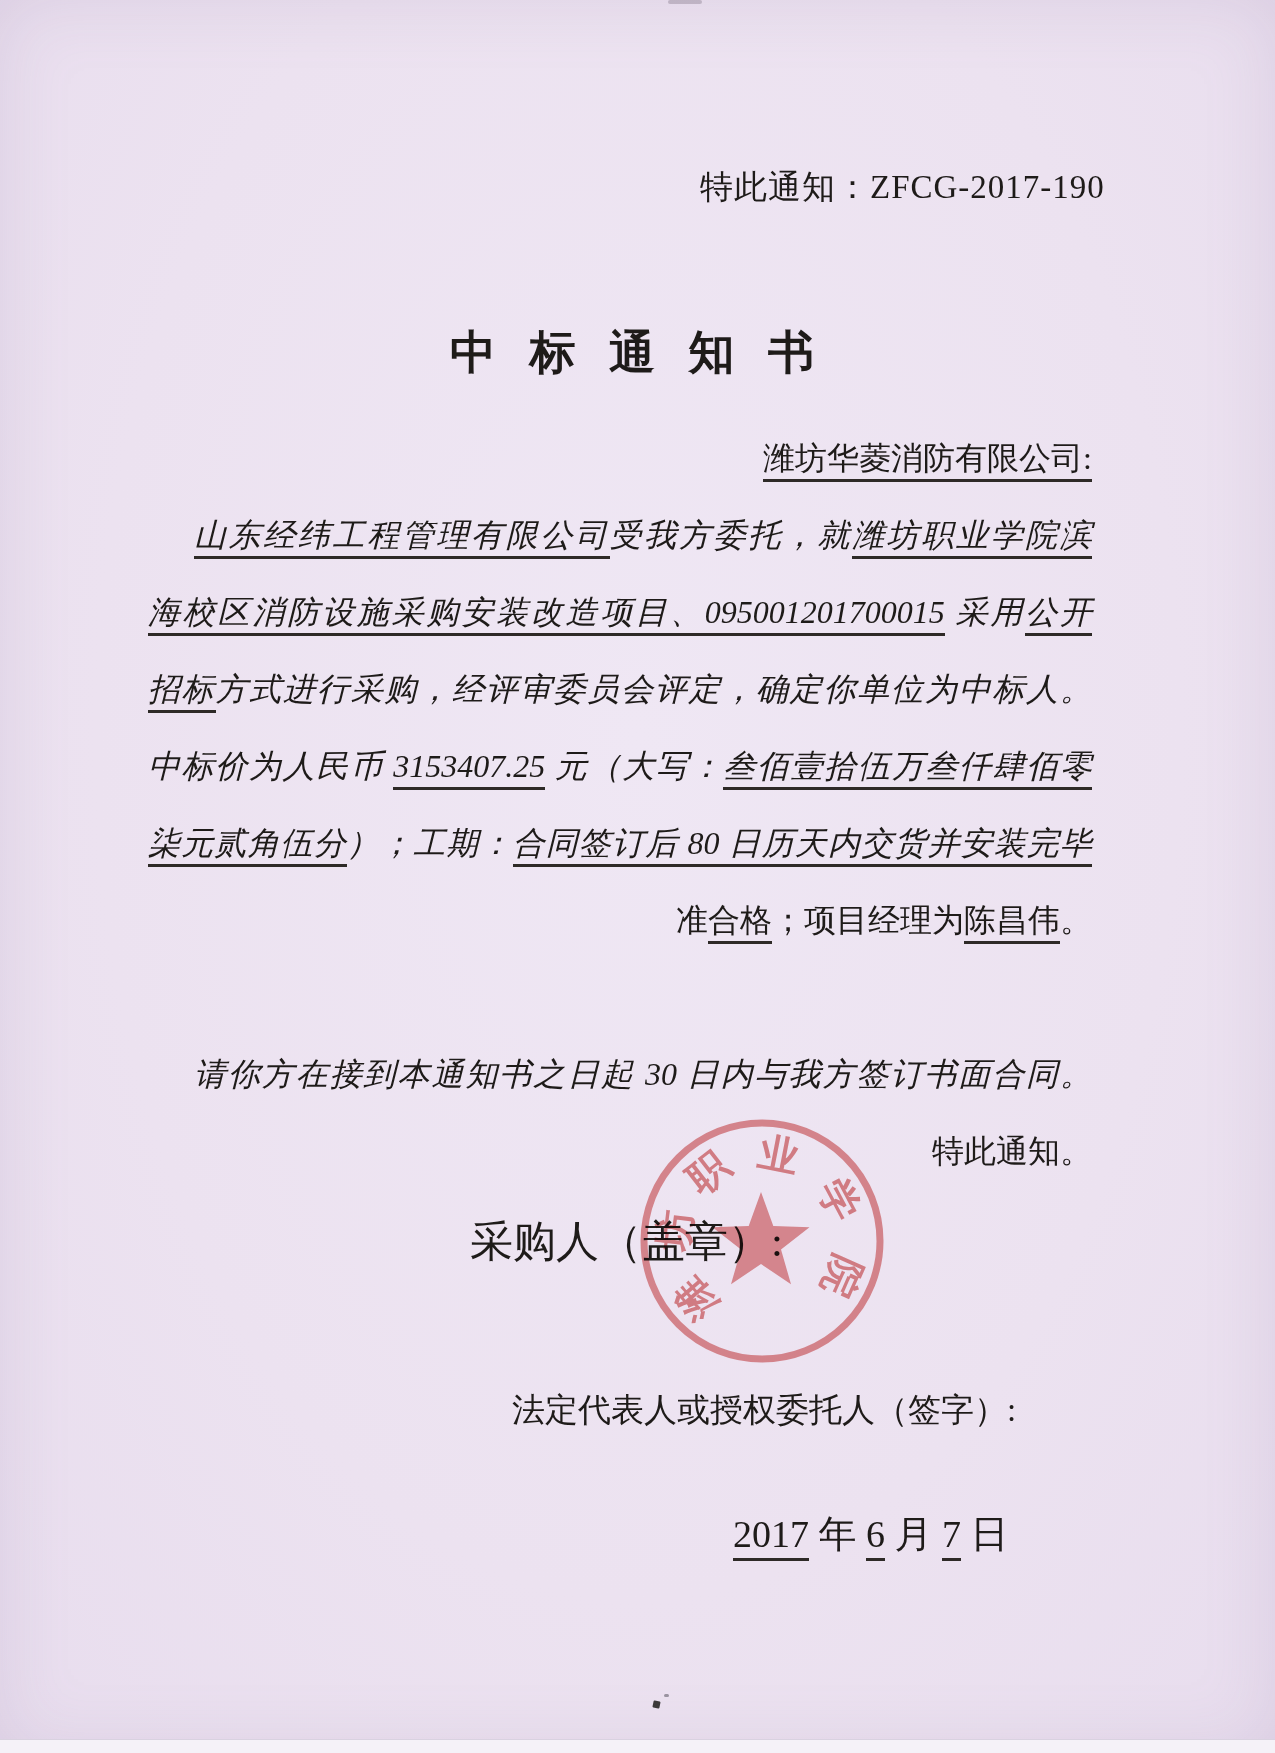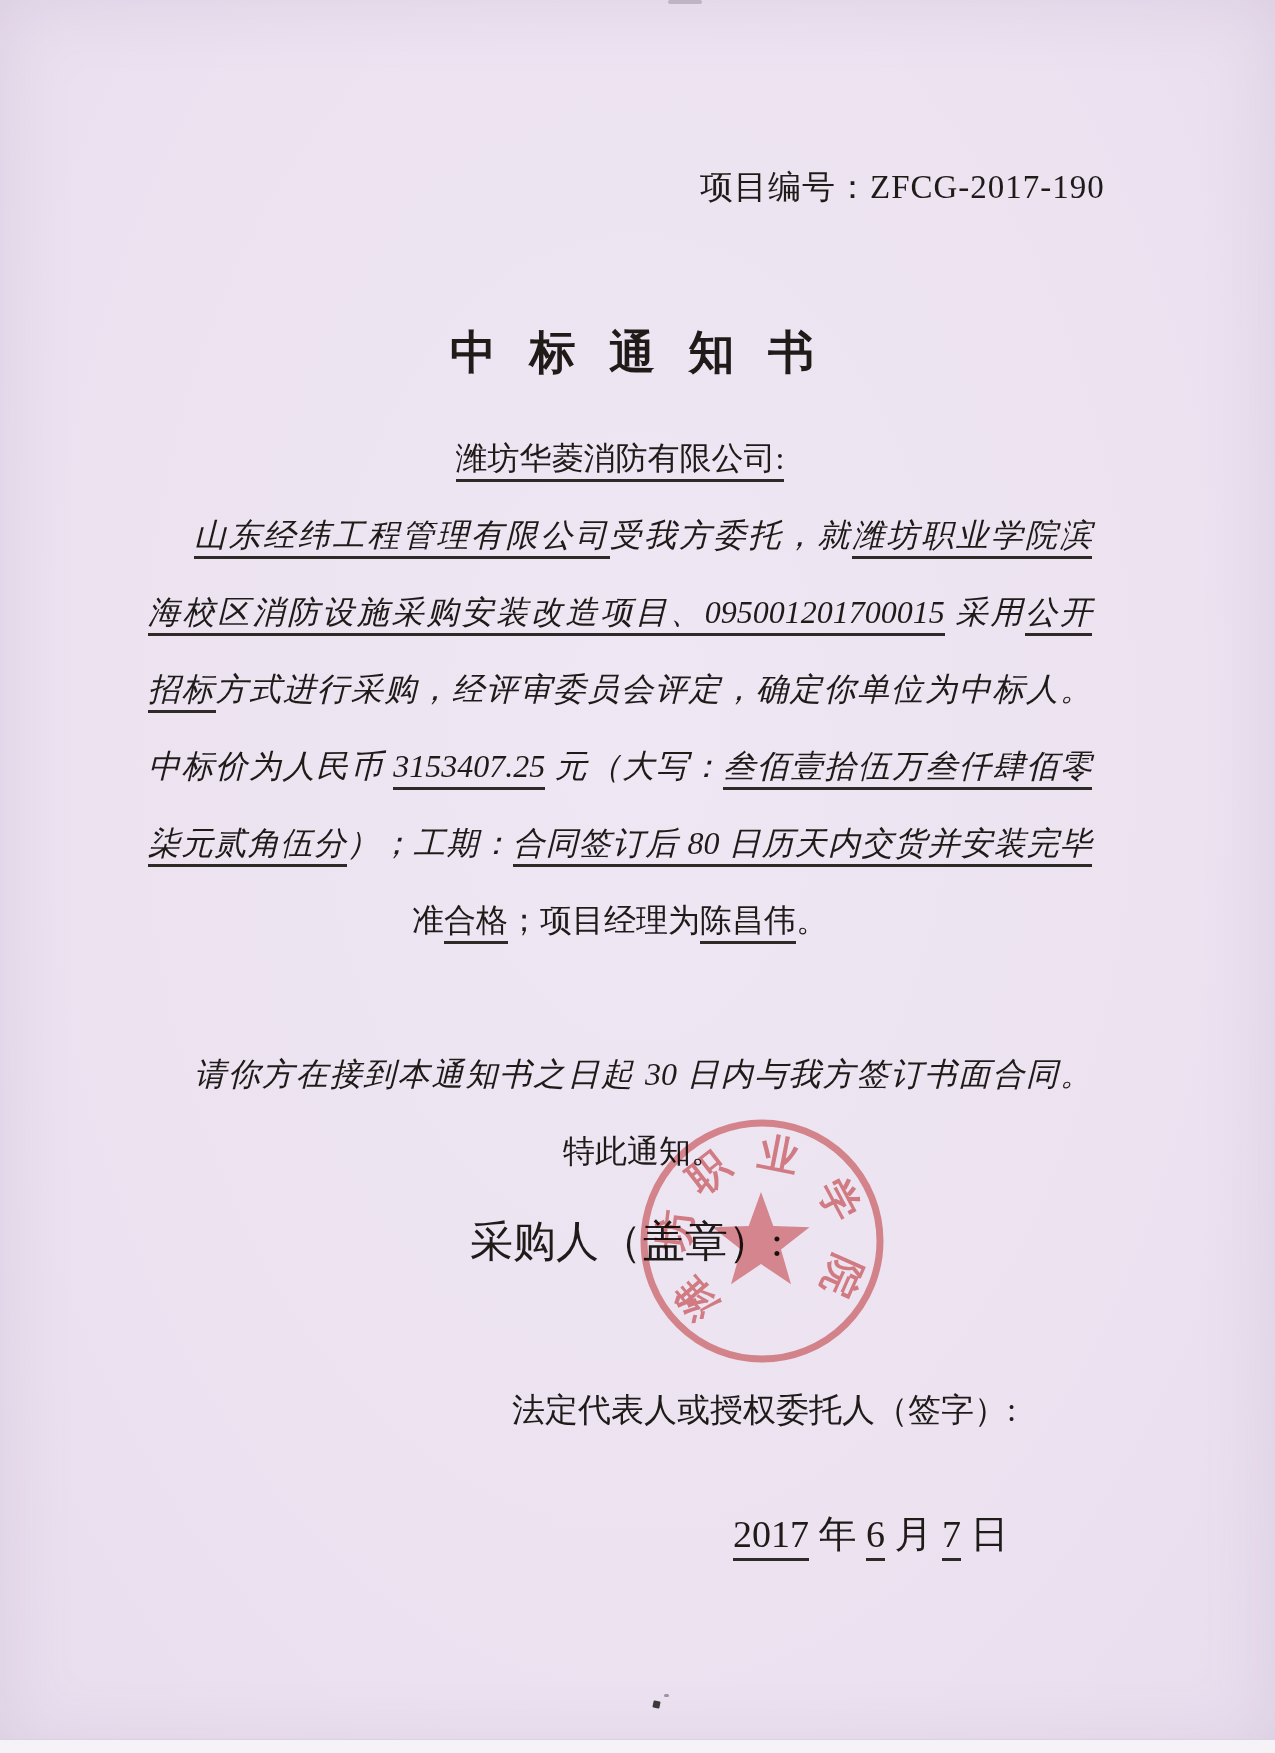--- a/index.html
+++ b/index.html
@@ -23,21 +23,21 @@
     position:absolute;left:700px;top:165px;
     font-size:33px;letter-spacing:1px;white-space:nowrap;
   }
   .doc-title{
     position:absolute;left:0;top:322px;width:100%;
     margin:0;text-align:center;
     font-size:46px;font-weight:bold;letter-spacing:11px;
   }
   .body-block{position:absolute;left:148px;top:420px;width:944px;font-size:32px;}
   .closing-block{position:absolute;left:148px;top:1036px;width:944px;font-size:32px;}
-  .line{height:77px;line-height:77px;text-align:center;}
+  .line{height:77px;line-height:77px;text-align:right;}
   .line.full{text-align:justify;text-align-last:justify;font-style:italic;}
   .line.indent{padding-left:46px;width:898px;}
   .u{border-bottom:3px solid #2e2a27;padding-bottom:3px;}
 
   .purchaser-label{position:absolute;left:470px;top:1220px;font-size:43px;line-height:44px;white-space:nowrap;text-align:right;}
   .rep-label{position:absolute;left:512px;top:1388px;font-size:33px;line-height:44px;white-space:nowrap;}
   .date-line{position:absolute;left:733px;top:1512px;font-size:38px;line-height:44px;white-space:nowrap;}
 
   .stamp{
     position:absolute;left:632px;top:1111px;width:260px;height:260px;
@@ -46,21 +46,21 @@
   .stamp text{font-family:"Liberation Serif","DejaVu Serif",serif;font-weight:600;}
 </style>
 </head>
 <body>
 
 <div class="page">
 
   <div class="top-smudge"></div>
 
   <div class="project-number">
-    <span>项目编号：</span><span>ZFCG-2017-190</span>
+    <span>特此通知：</span><span>ZFCG-2017-190</span>
   </div>
 
   <h1 class="doc-title">中 标 通 知 书</h1>
 
   <div class="body-block" id="body-lines">
       <div class="line"><span class="u">潍坊华菱消防有限公司:</span></div>
       <div class="line full indent"><span class="u">山东经纬工程管理有限公司</span><span>受我方委托，就</span><span class="u">潍坊职业学院滨</span></div>
       <div class="line full"><span class="u">海校区消防设施采购安装改造项目、095001201700015</span><span> 采用</span><span class="u">公开</span></div>
       <div class="line full"><span class="u">招标</span><span>方式进行采购，经评审委员会评定，确定你单位为中标人。</span></div>
       <div class="line full"><span>中标价为人民币 </span><span class="u">3153407.25</span><span> 元（大写：</span><span class="u">叁佰壹拾伍万叁仟肆佰零</span></div>

